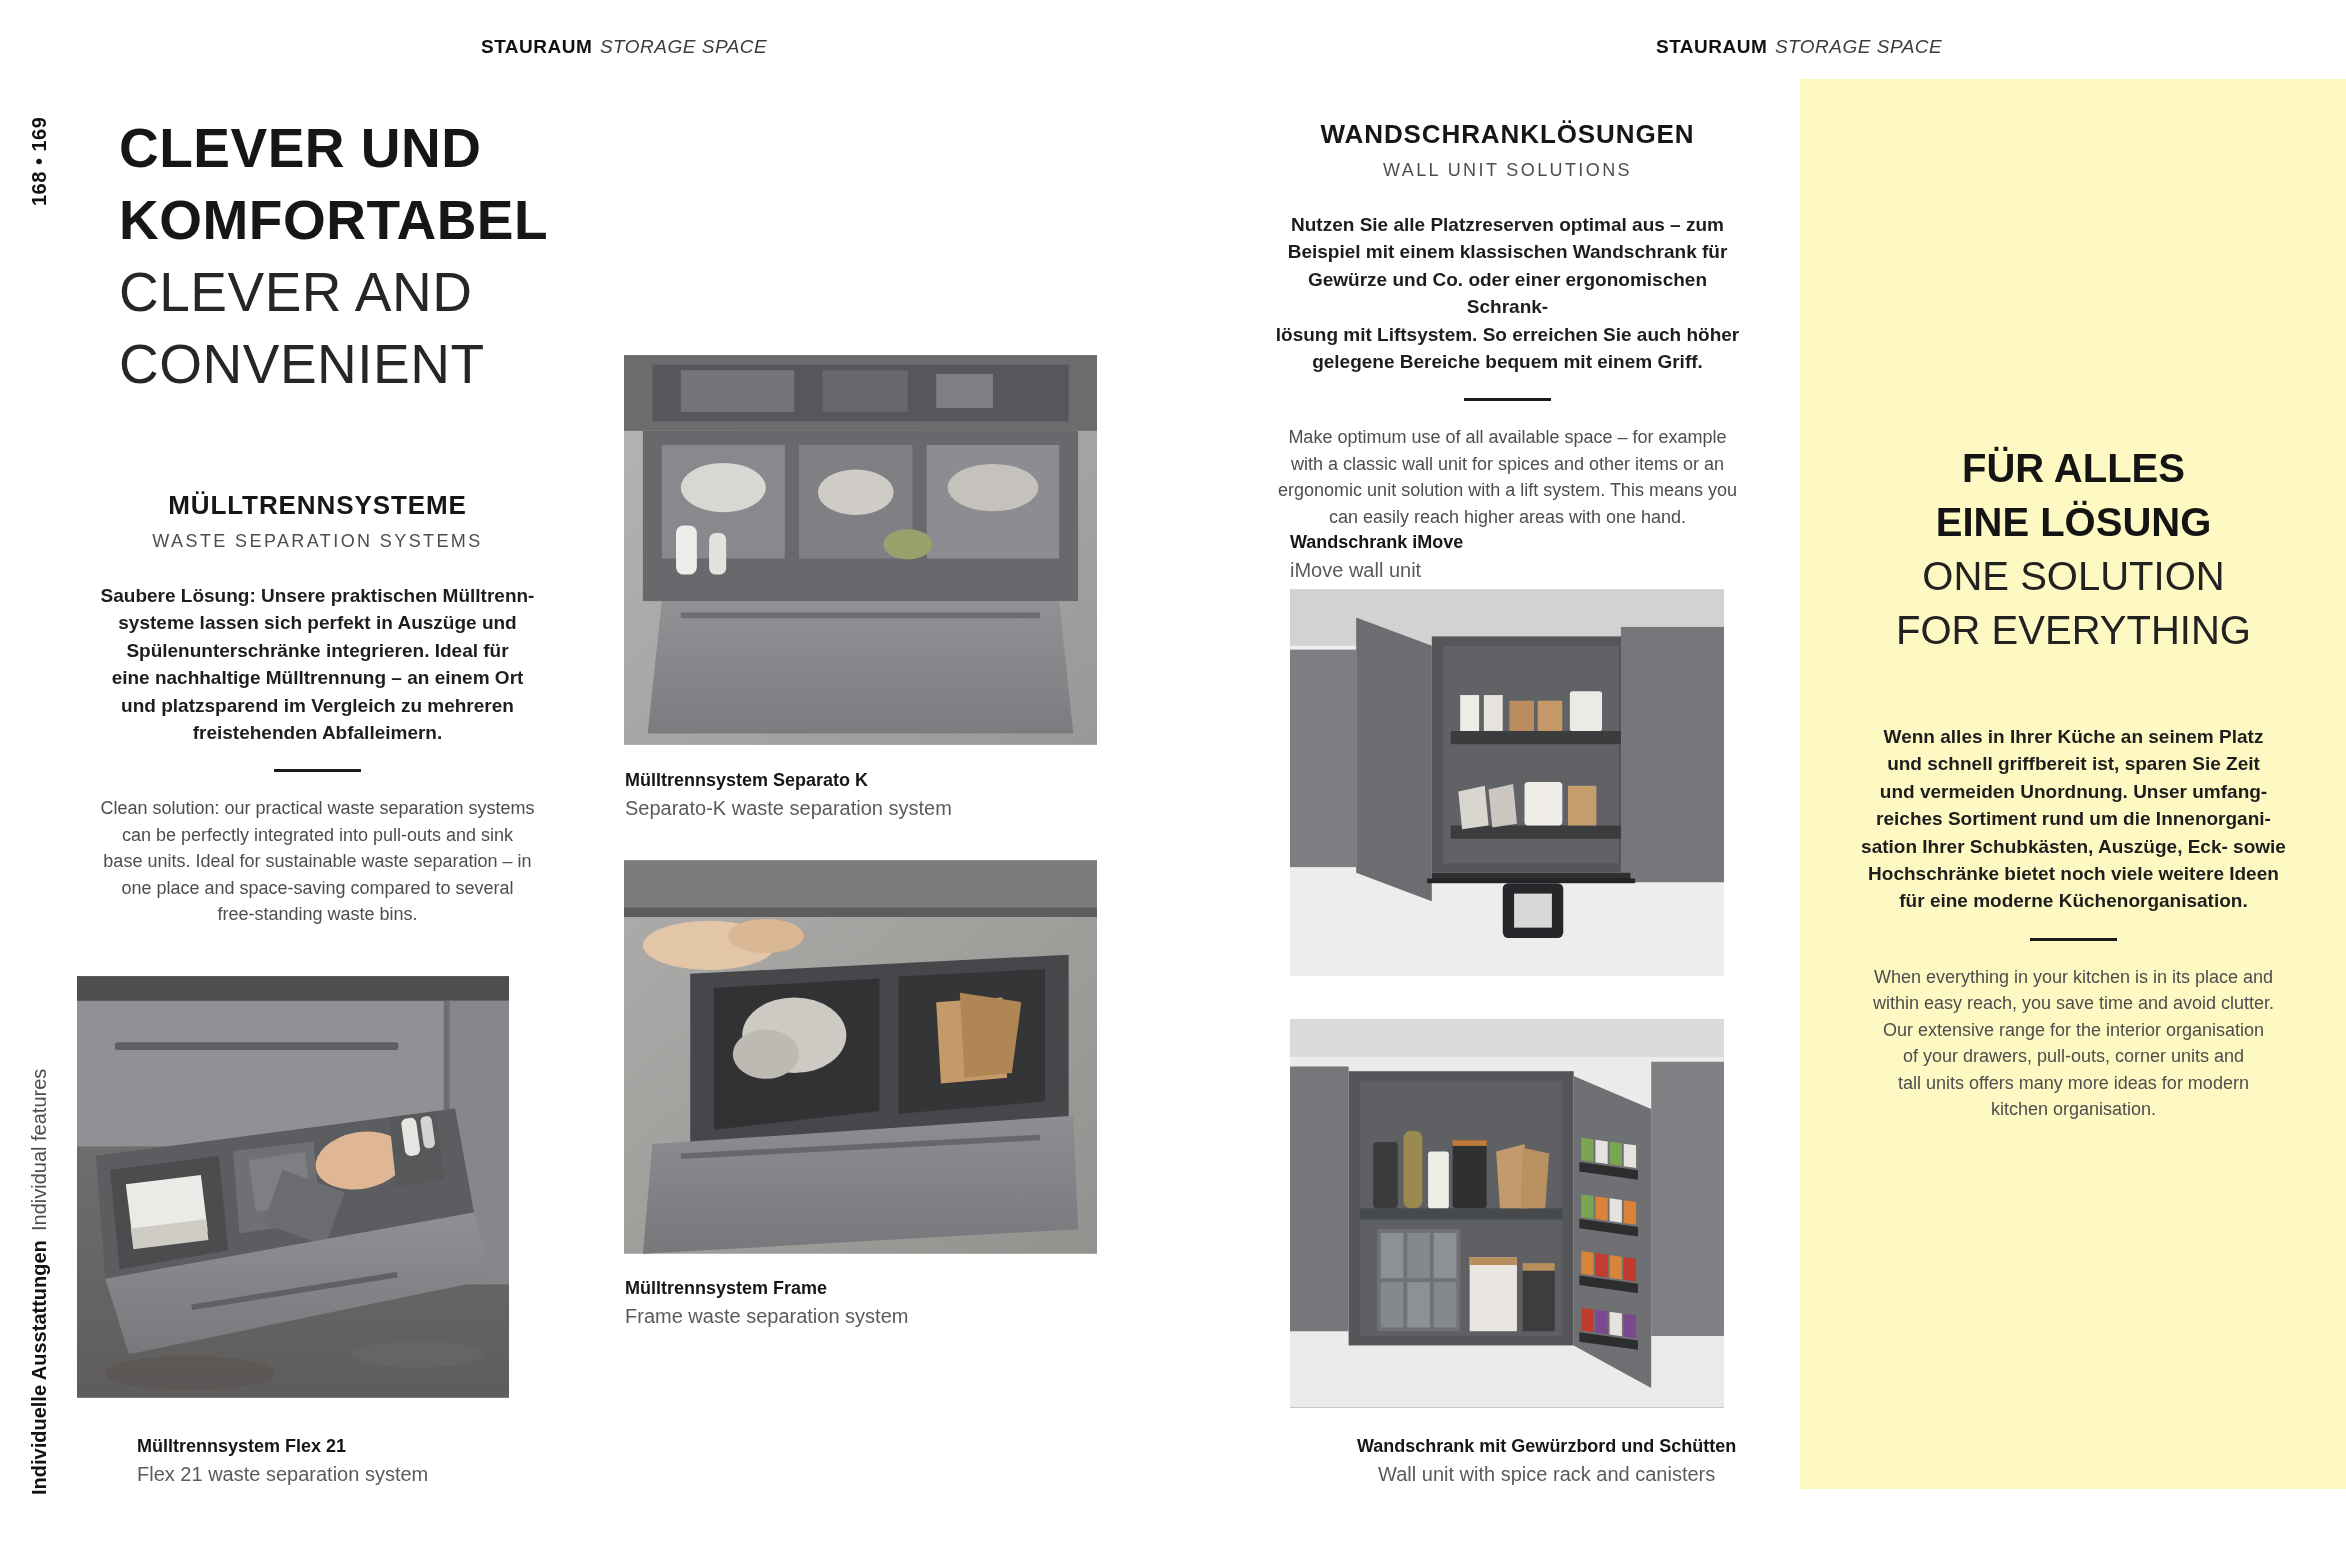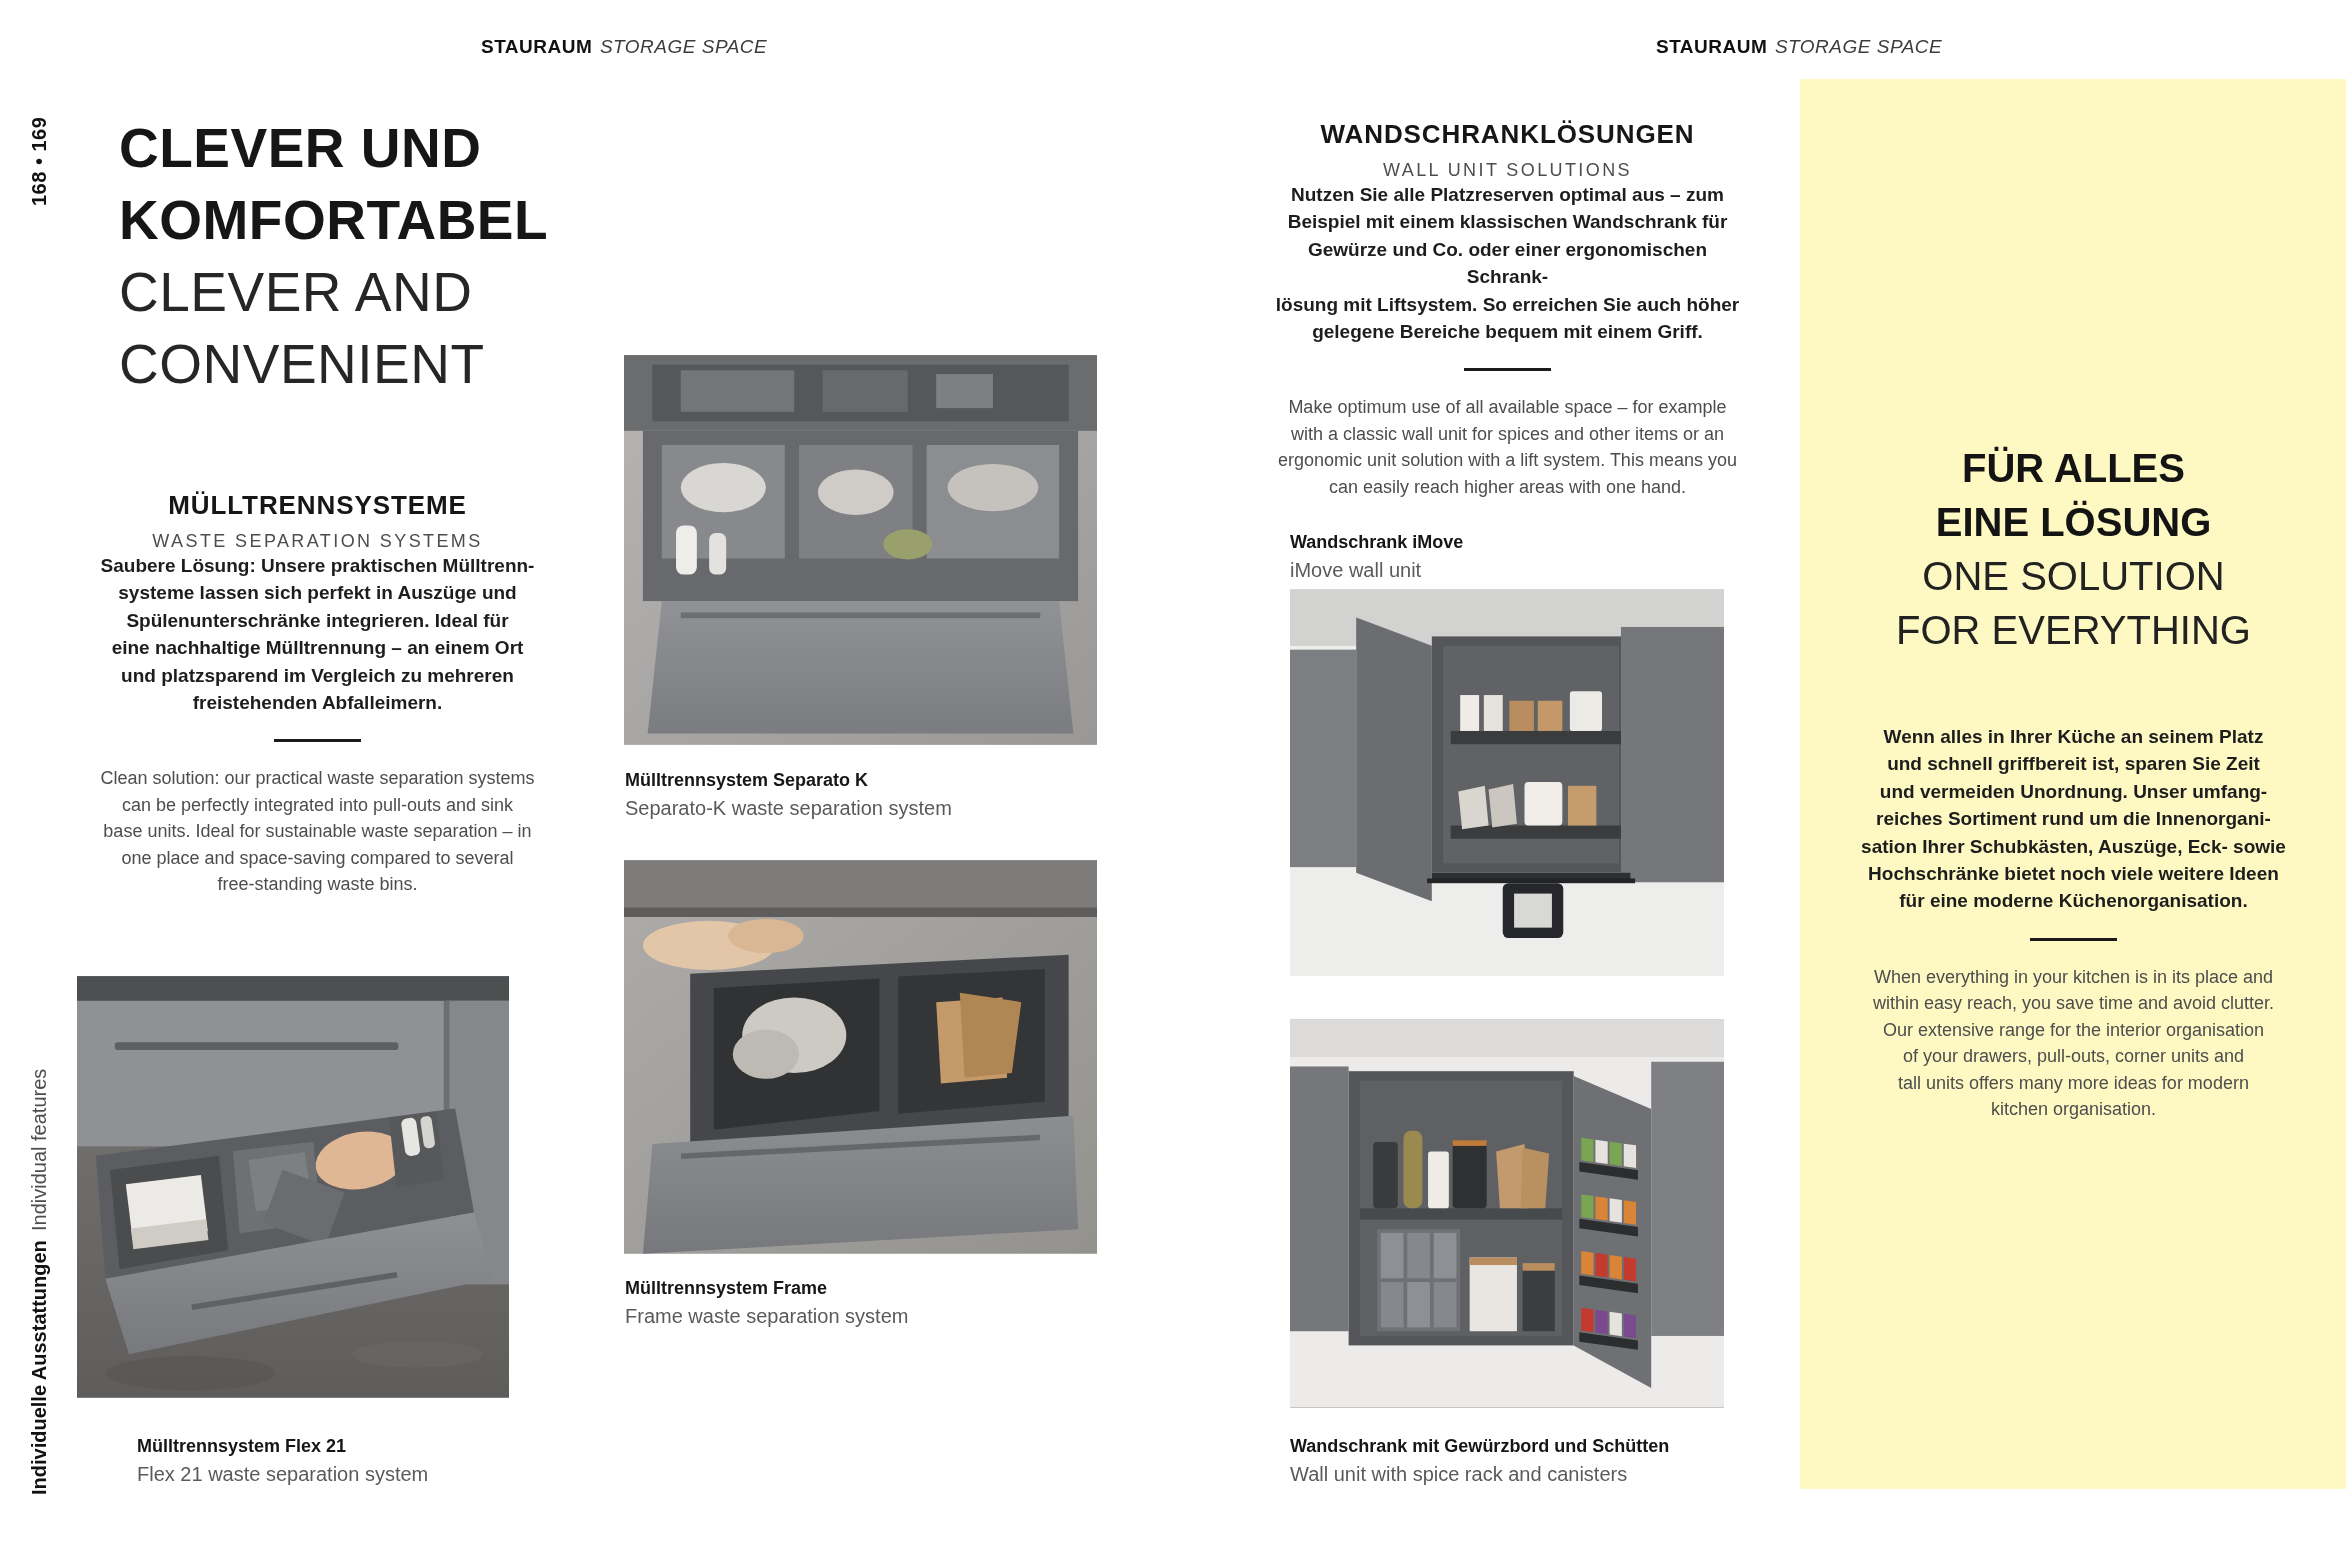--- a/index.html
+++ b/index.html
@@ -27,21 +27,21 @@
   .sidelabel .b{font-weight:bold;color:#111;}
   .sidelabel .l{font-weight:normal;color:#4d4d4d;}
   
   .bigtitle{line-height:72px;font-size:55px;letter-spacing:0.5px;}
   .bigtitle .de{font-weight:bold;color:#161616;}
   .bigtitle .en{font-weight:normal;color:#262626;}
   
   .section{text-align:center;}
   .sec-head-de{font-size:26px;font-weight:bold;letter-spacing:0.9px;color:#161616;}
   .sec-head-en{font-size:18px;font-weight:normal;letter-spacing:2.4px;color:#4d4d4d;margin-top:10px;}
-  .body-de{font-size:19px;font-weight:bold;color:#1d1d1d;line-height:27.4px;white-space:pre-line;}
+  .body-de{font-size:19px;font-weight:bold;color:#1d1d1d;line-height:27.4px;margin-top:30px;white-space:pre-line;}
   .body-en{font-size:18px;font-weight:normal;color:#4d4d4d;line-height:26.5px;white-space:pre-line;}
   .divider{width:87px;height:2.8px;background:#1b1b1b;margin:23px auto 23px auto;}
   
   .caption{line-height:24px;}
   .cap-de{font-size:18px;font-weight:bold;color:#161616;}
   .cap-en{font-size:20px;font-weight:normal;color:#5a5a5a;margin-top:3.8px;}
   
   .panel{background:#fef9c3;}
   .panel-title{line-height:54px;font-size:40px;text-align:center;}
   .panel-title .de{font-weight:bold;color:#141414;}
@@ -307,19 +307,19 @@
         <rect x="323" y="202" width="13" height="24" fill="#c23b2e" transform="skewY(8)"></rect>
         <rect x="338" y="202" width="13" height="24" fill="#d98436" transform="skewY(8)"></rect>
         <rect x="353" y="202" width="13" height="24" fill="#c23b2e" transform="skewY(8)"></rect>
       <rect x="308" y="262" width="13" height="24" fill="#c23b2e" transform="skewY(8)"></rect>
         <rect x="323" y="262" width="13" height="24" fill="#7b4a8e" transform="skewY(8)"></rect>
         <rect x="338" y="262" width="13" height="24" fill="#e6e3de" transform="skewY(8)"></rect>
         <rect x="353" y="262" width="13" height="24" fill="#7b4a8e" transform="skewY(8)"></rect>
     </g>
     <rect x="382" y="45" width="77" height="290" fill="#7e8084"></rect>
   </svg>
-  <div class="abs caption" style="left:1290px;top:1434px;">
+  <div class="abs caption" style="left:1357px;top:1434px;text-align:center;">
     <div class="cap-de">Wandschrank mit Gewürzbord und Schütten</div>
     <div class="cap-en">Wall unit with spice rack and canisters</div>
   </div>
 
 </div>
 
 
 </body></html>

